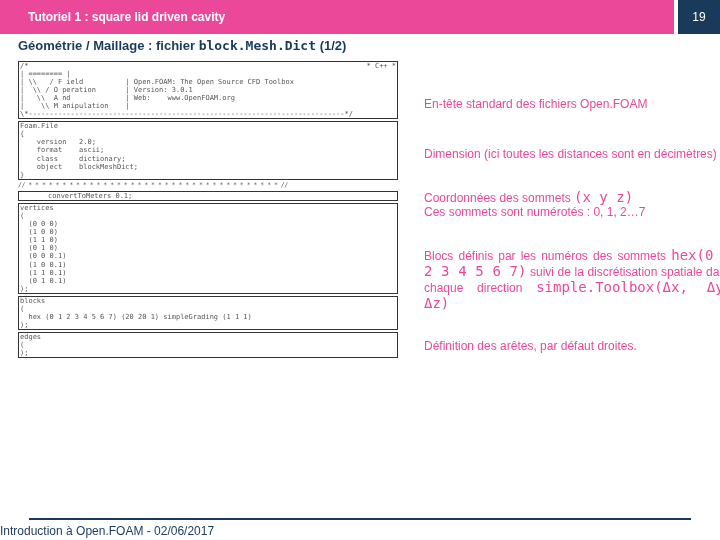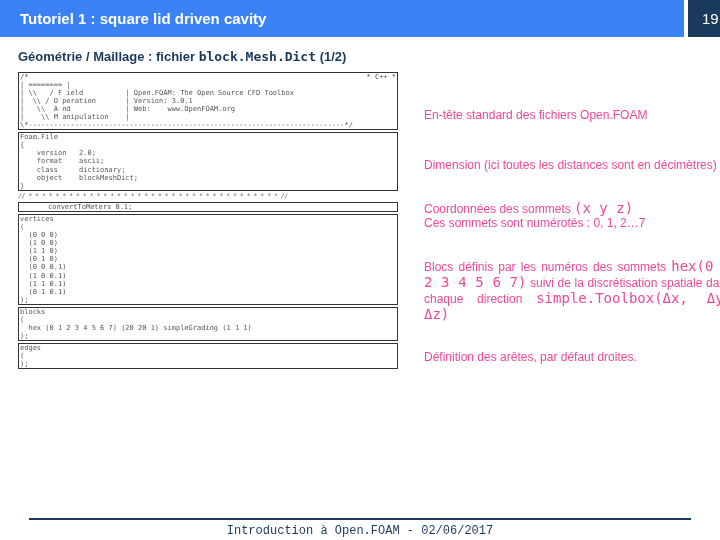--- a/index.html
+++ b/index.html
@@ -1,28 +1,28 @@
 <!DOCTYPE html>
 <html><head>
   <meta charset="utf-8">
   <style>
     * { margin: 0; padding: 0; box-sizing: border-box; }
     body { width: 720px; height: 540px; font-family: Verdana, Arial, sans-serif; background: #fff; overflow: hidden; }
     .header { display: flex; width: 100%; }
-    .header-title { background: #3b82f6; color: #fff; padding: 10px 20px; font-weight: bold; font-size: 15px; flex: 1; }
-    .header-num { background: #1a3a5c; color: #fff; padding: 10px 14px; font-size: 15px; margin-left: 4px; width: 32px; text-align: center; }
-    .subtitle { color: #1a3a5c; font-weight: bold; padding: 12px 18px 8px 18px; font-size: 13px; }
+    .header-title { background: #ec4899; color: #fff; padding: 10px 28px; font-weight: bold; font-size: 12px; flex: 1; }
+    .header-num { background: #1a3a5c; color: #fff; padding: 10px 14px; font-size: 12px; margin-left: 4px; width: 42px; text-align: center; }
+    .subtitle { color: #1a3a5c; font-weight: bold; padding: 4px 18px 8px 18px; font-size: 13px; }
     .subtitle .mono { font-family: monospace; }
     .content { position: relative; width: 100%; height: 420px; }
     .code-area { position: absolute; left: 18px; top: 0; width: 380px; font-family: monospace; font-size: 7px; color: #555; line-height: 1.15; }
     .cbox { border: 1px solid #333; margin-bottom: 2px; padding: 0 1px; }
     .commentary { position: absolute; left: 424px; top: 0; width: 308px; color: #ec4899; font-size: 12px; }
     .comment-block { margin-bottom: 28px; text-align: justify; }
     .comment-block .mono { font-family: monospace; font-size: 14px; }
-    .footer { position: absolute; bottom: 2px; left: 0; width: 100%; text-align: center; color: #1a3a5c; font-size: 12px; font-family: Liberation Mono, monospace; }
+    .footer { position: absolute; bottom: 2px; left: 0; width: 100%; text-align: left; color: #1a3a5c; font-size: 12px; }
     .footer-line { border: none; border-top: 2px solid #1a3a5c; width: 92%; margin: 0 auto 4px auto; }
     .stars { letter-spacing: -0.5px; font-size: 6.5px; }
     pre { font-family: monospace; white-space: pre; font-size: 7px; }
   </style>
 </head>
 <body>
 
 <div class="header">
   <div class="header-title">Tutoriel 1 : square lid driven cavity</div>
   <div class="header-num">19</div>

